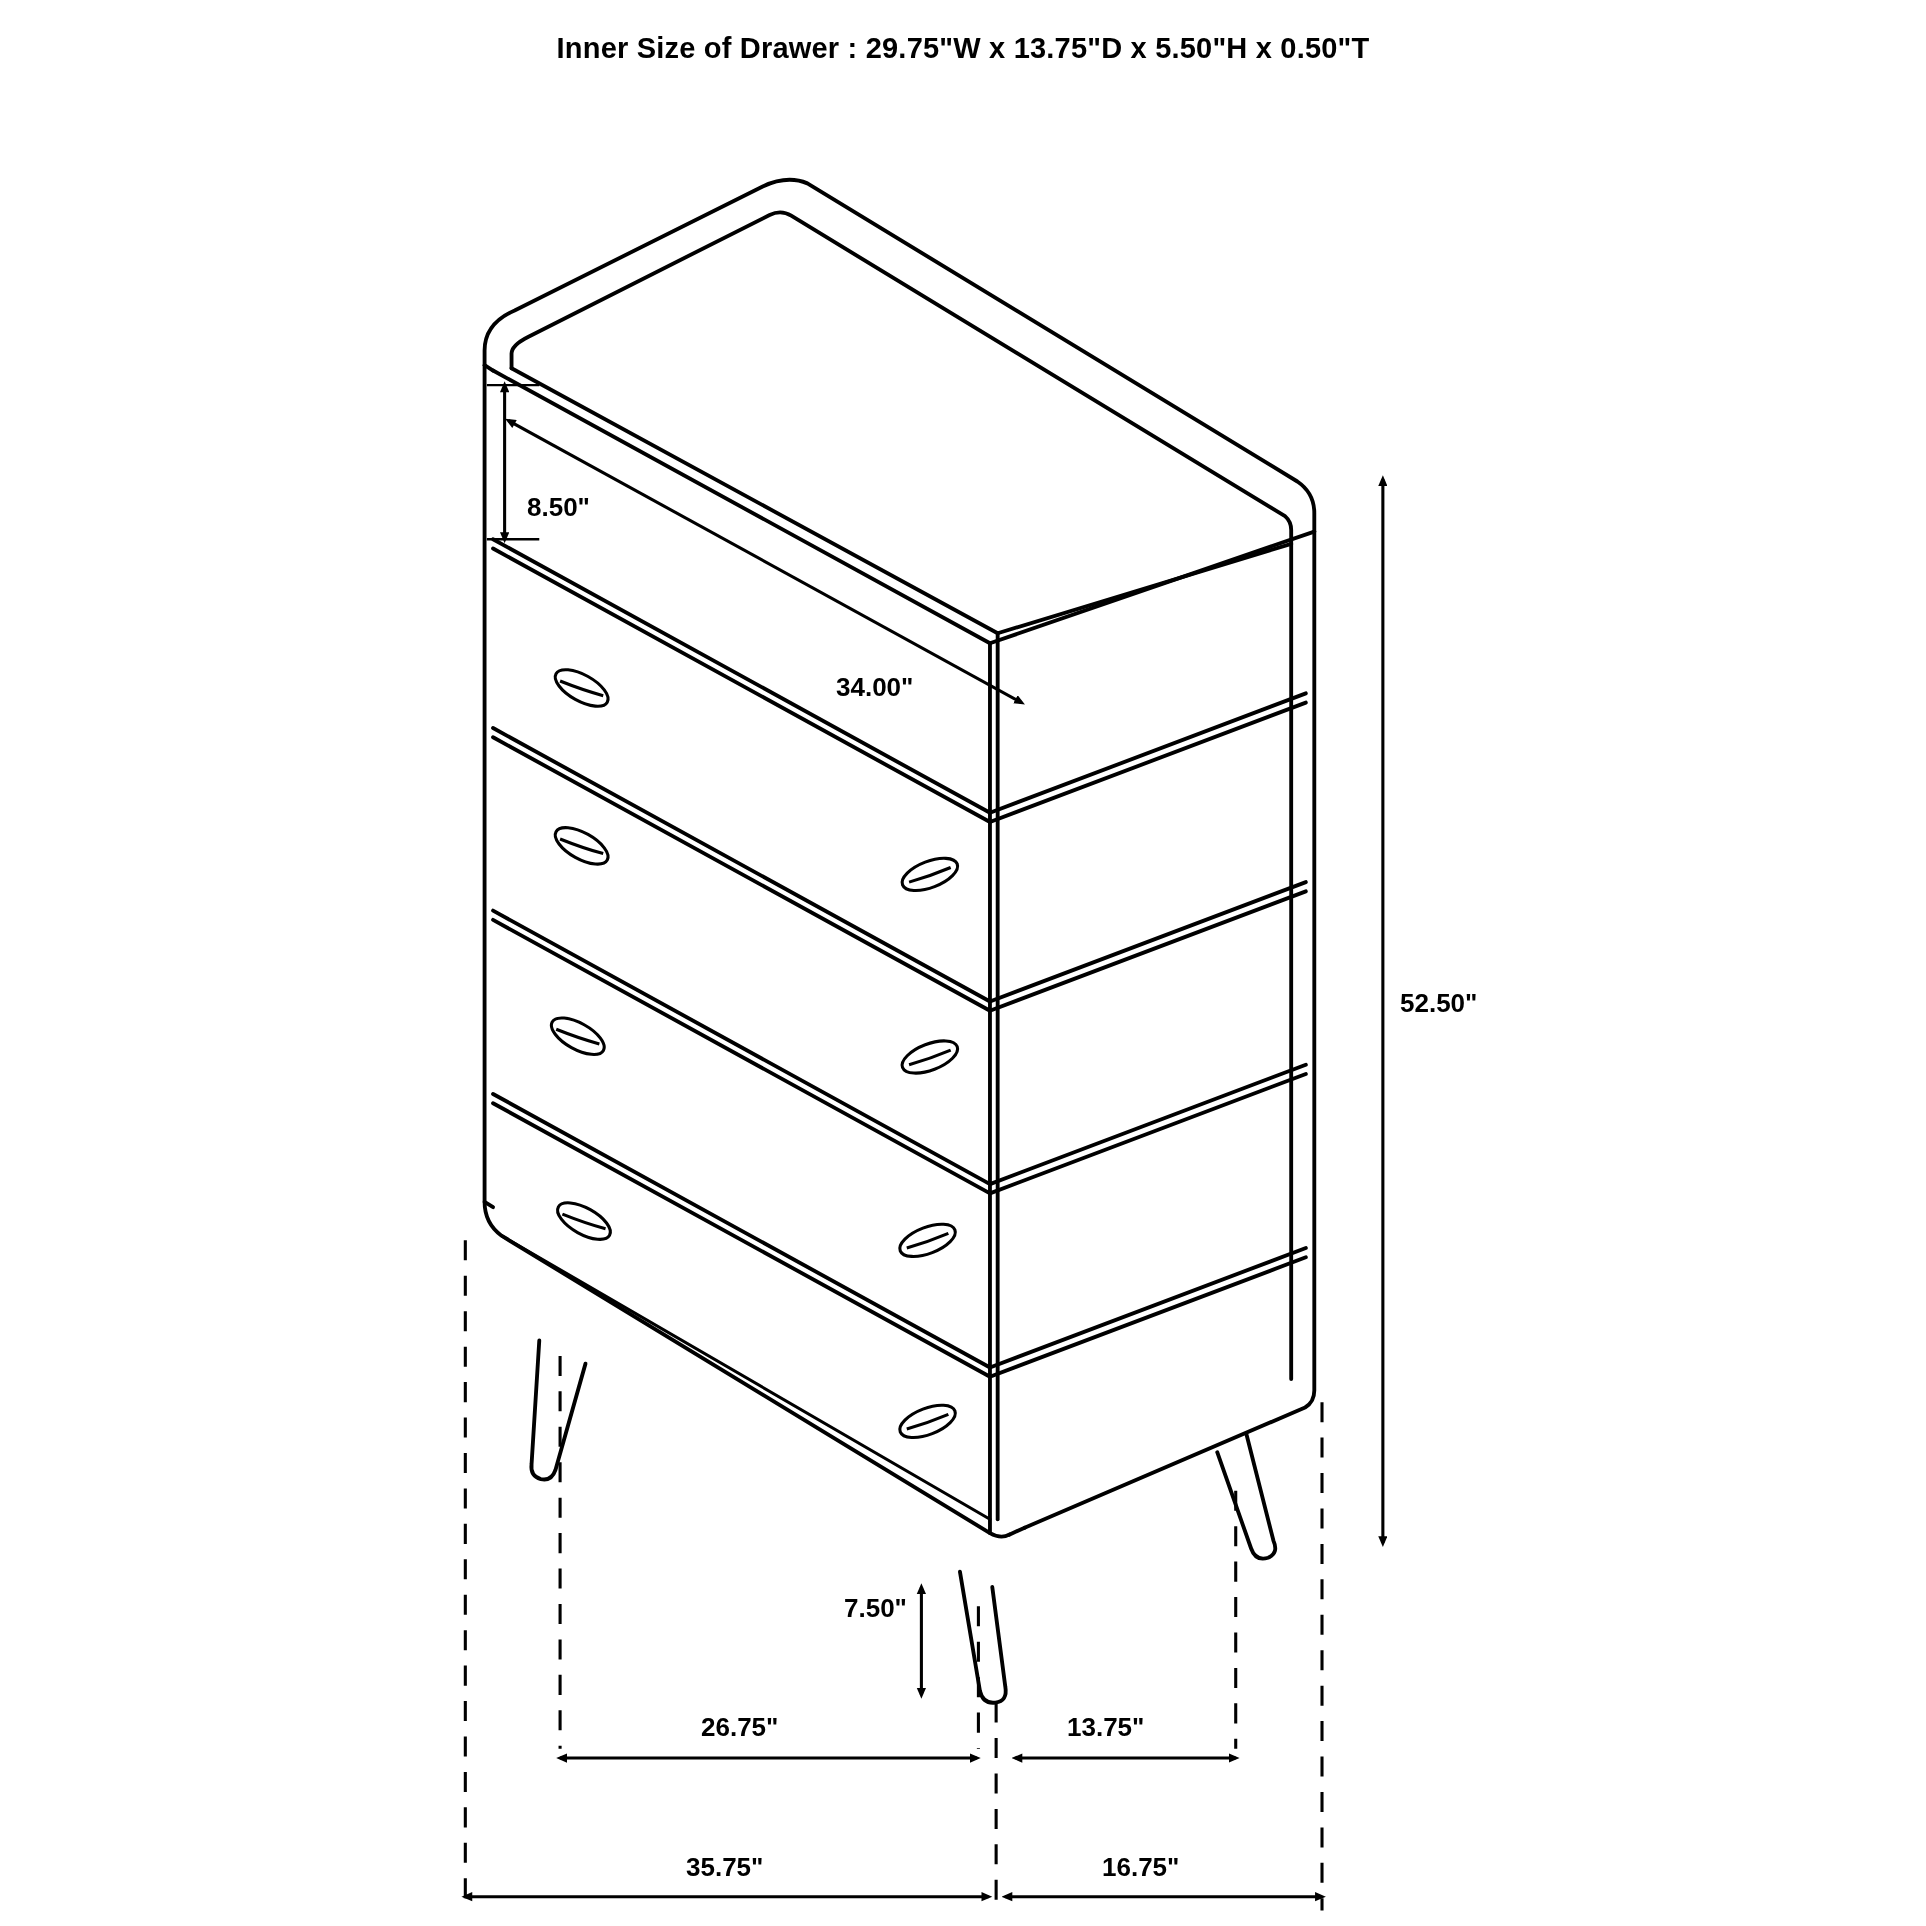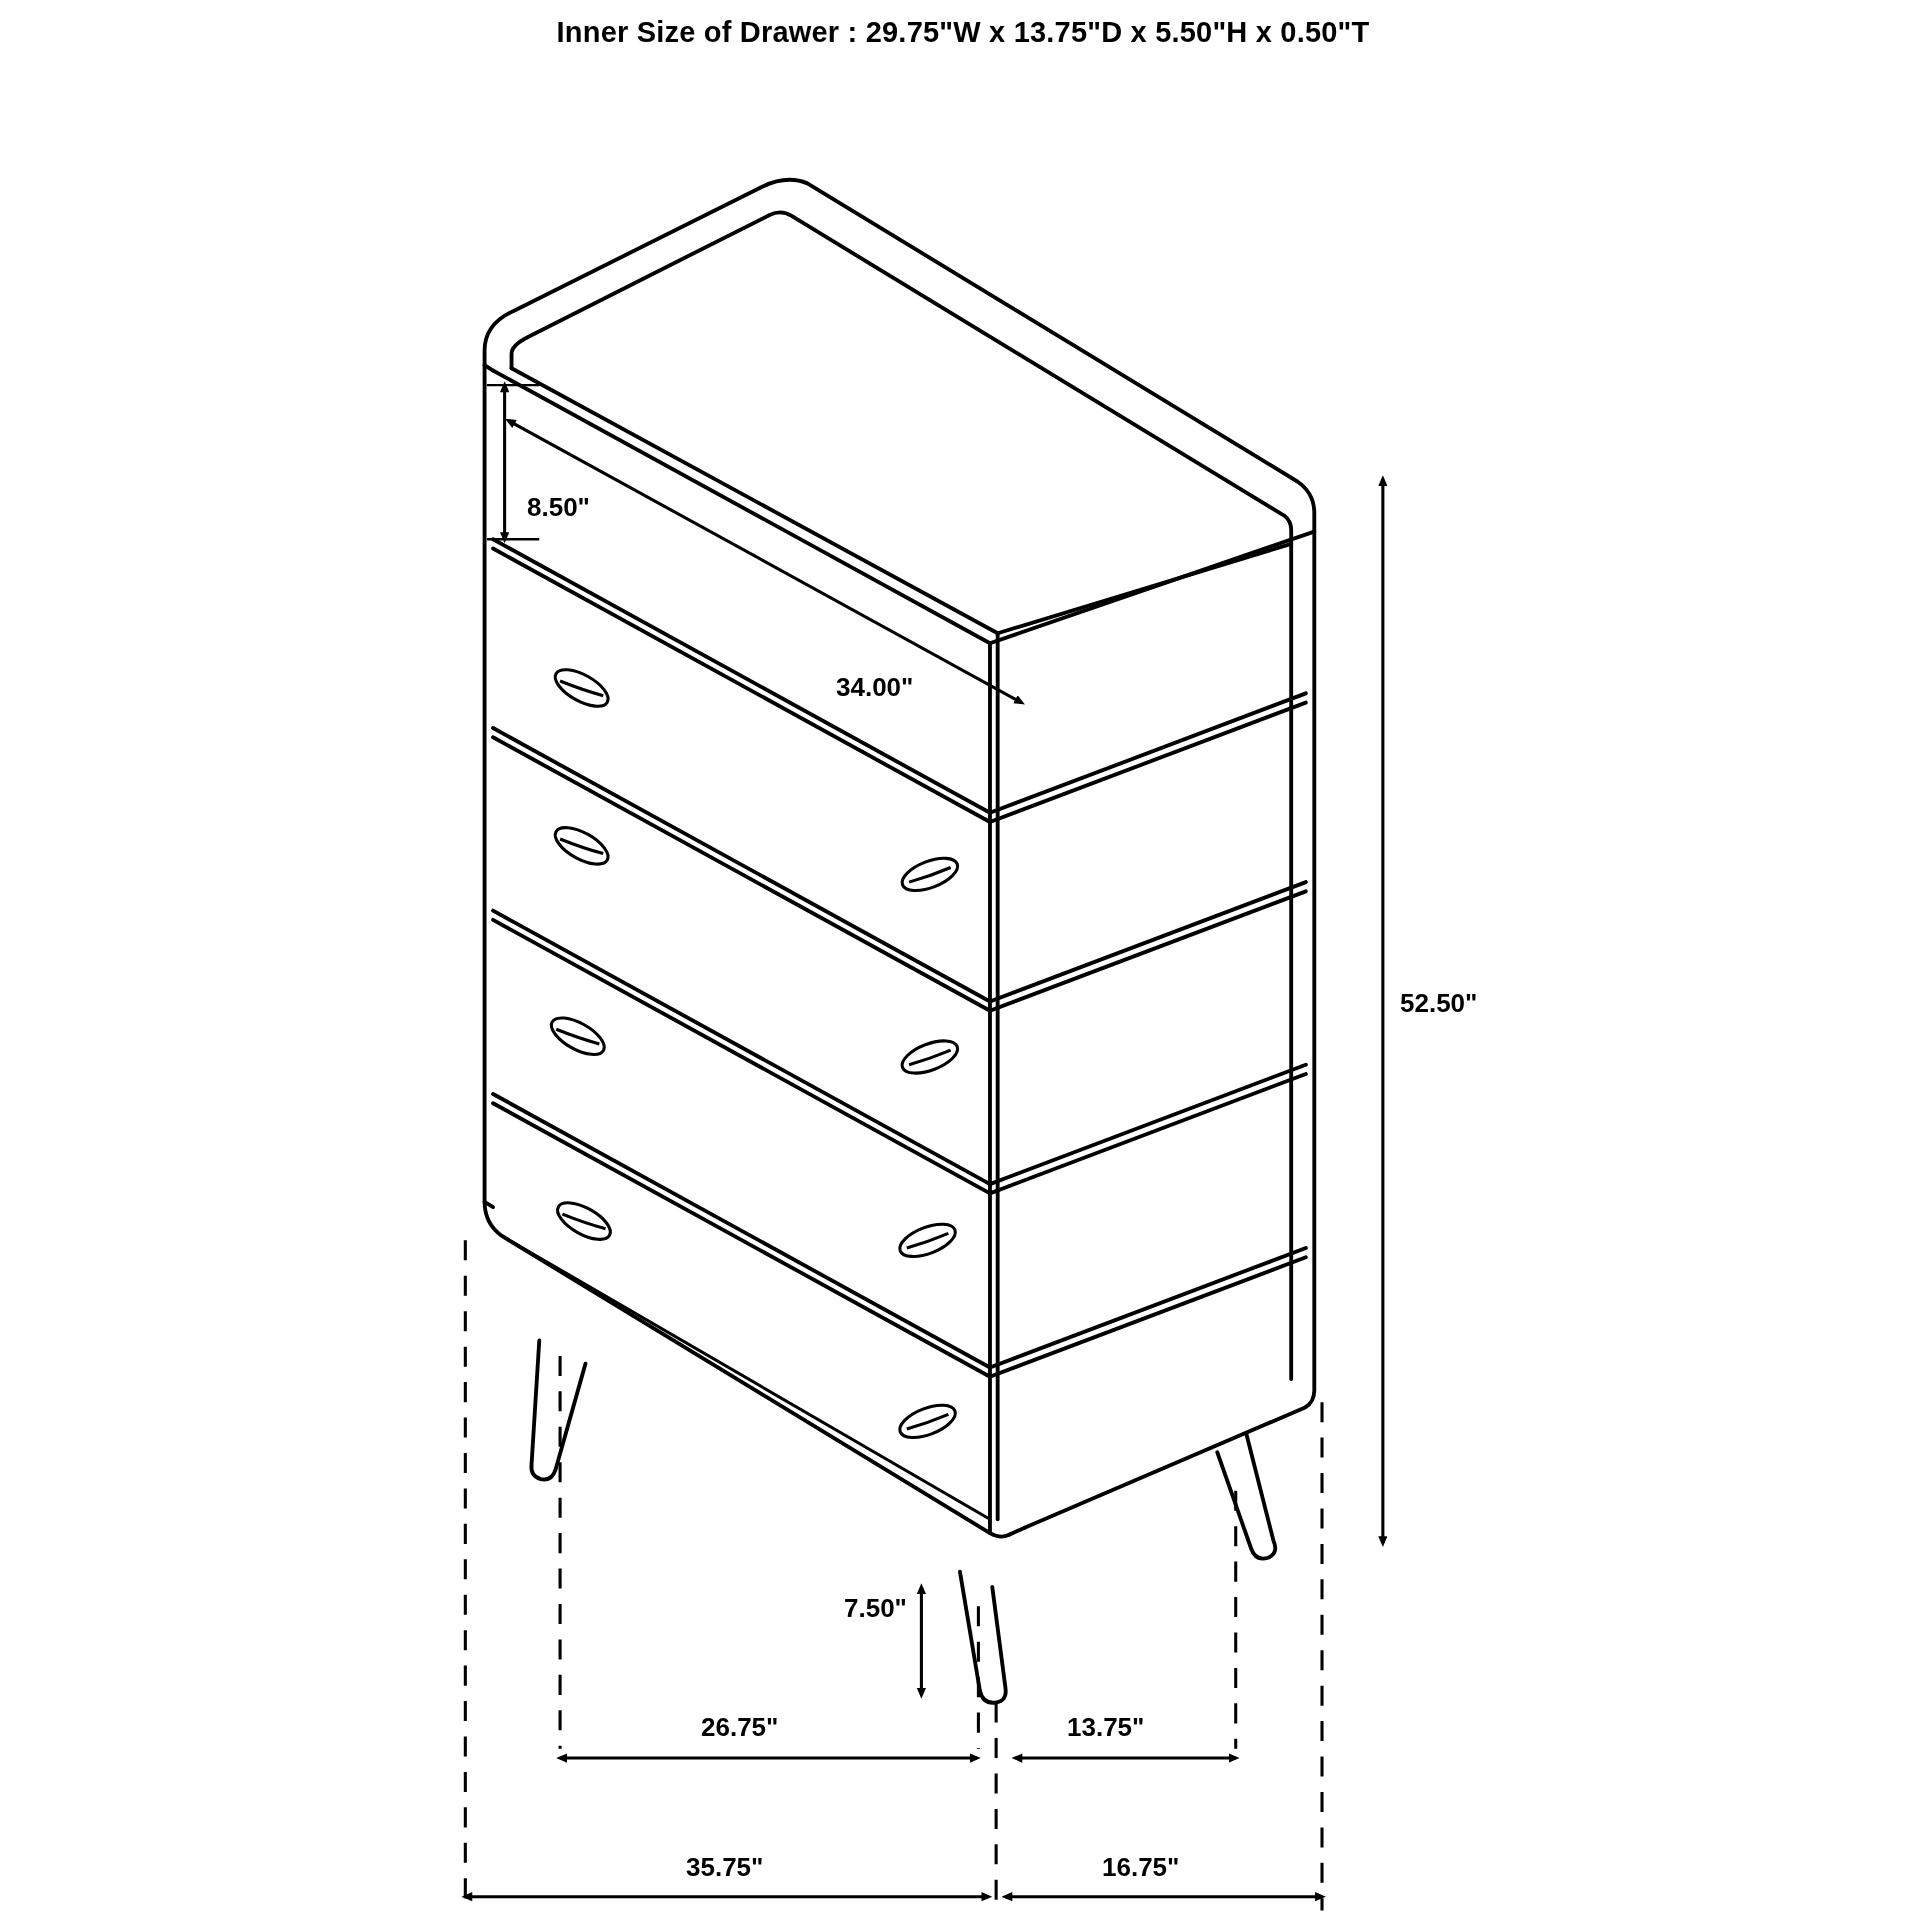--- a/index.html
+++ b/index.html
@@ -16,21 +16,21 @@
   }
   #stage {
     position: absolute;
     left: 0; top: 0;
     width: 1926px;
     height: 1926px;
   }
   .title {
     position: absolute;
     left: 0;
-    top: 16px;
+    top: 32px;
     width: 1926px;
     text-align: center;
     font-size: 29px;
     font-weight: bold;
     color: #000;
     letter-spacing: 0.2px;
   }
   svg.diagram {
     position: absolute;
     left: 0;

